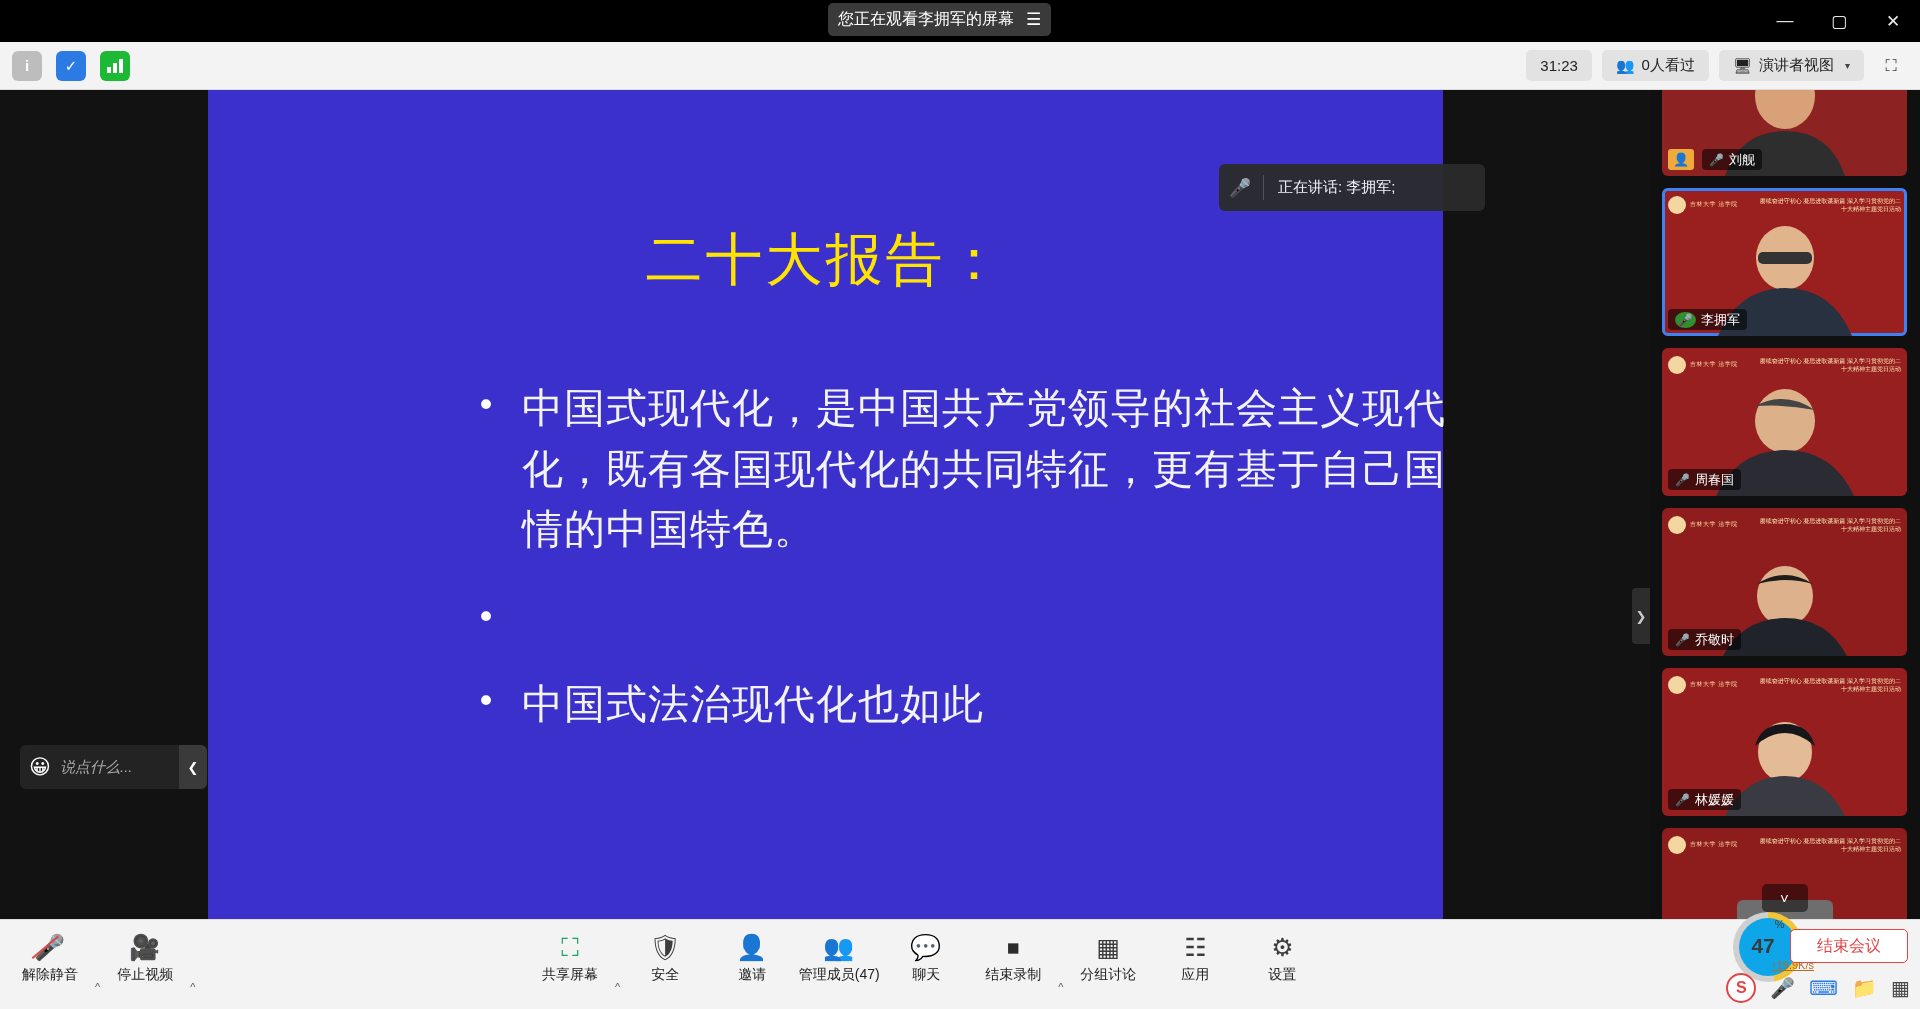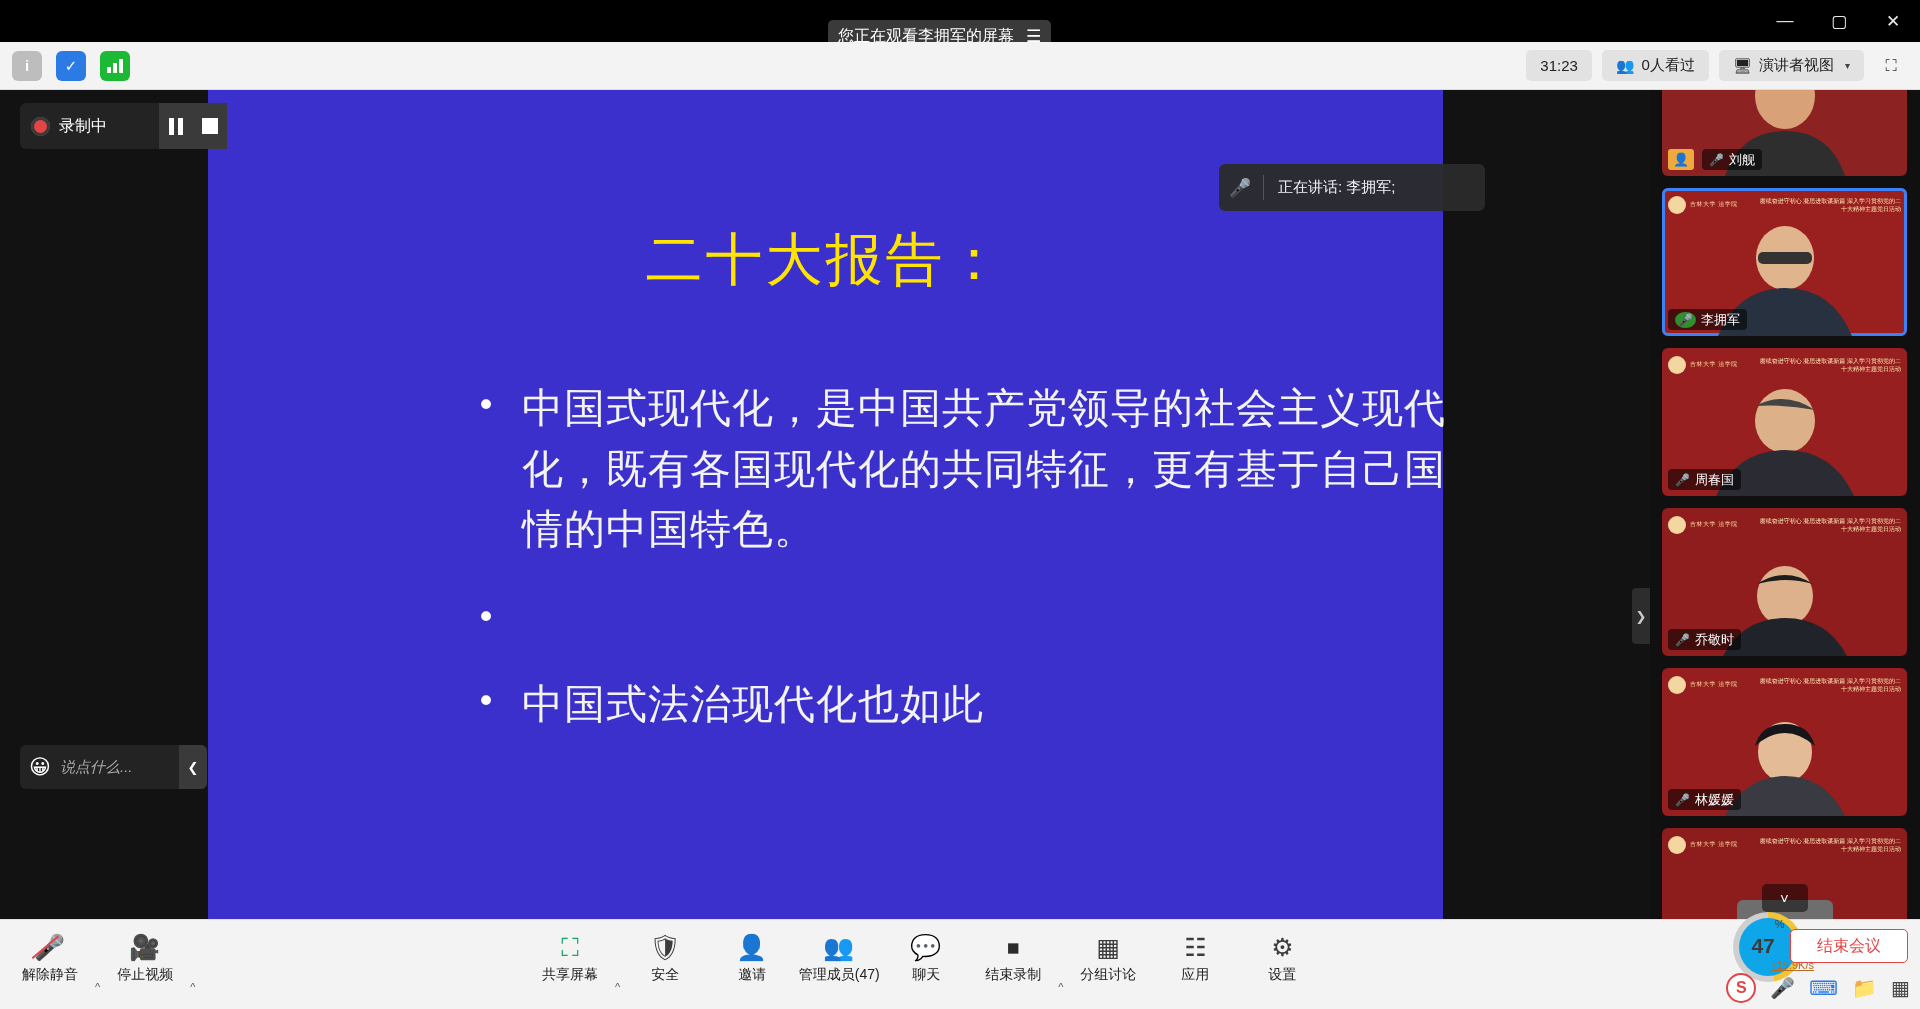--- a/index.html
+++ b/index.html
@@ -2,21 +2,21 @@
 <html><head>
 <meta charset="utf-8">
 <style>
   * { box-sizing: border-box; margin:0; padding:0; }
   html,body { width:1920px; height:1009px; background:#000; overflow:hidden;
     font-family:"Liberation Sans","DejaVu Sans",sans-serif; }
   #app { position:relative; width:1920px; height:1009px; background:#1a1a1a; }
 
   
   .titlebar { position:absolute; left:0; top:0; width:1920px; height:42px; background:#000; }
-  .title-pill { position:absolute; left:828px; top:20px; height:33px; background:#3a3a3a;
+  .title-pill { position:absolute; left:828px; top:3px; height:33px; background:#3a3a3a;
     border-radius:5px; display:flex; align-items:center; padding:0 10px; gap:12px; }
   .title-pill .t { color:#fff; font-size:16px; }
   .title-pill .menu-ico { color:#fff; font-size:17px; line-height:1; }
   .win-btns { position:absolute; right:0; top:0; height:42px; display:flex; align-items:center; }
   .win-btn { width:54px; height:42px; display:flex; align-items:center; justify-content:center;
     color:#e8e8e8; font-size:17px; }
 
   
   .toolbar { position:absolute; left:0; top:42px; width:1920px; height:48px; background:#f3f3f3;
     border-bottom:1px solid #dcdcdc; display:flex; align-items:center; }
@@ -197,33 +197,20 @@
         <div class="bullet">
           <span class="dot">•</span>
         </div>
         <div class="bullet">
           <span class="dot">•</span>
           <span class="txt">中国式法治现代化也如此</span>
         </div>
       </div>
     </div>
 
-    <div class="rec">
-      <span class="dot"></span>
-      <span class="lbl">录制中</span>
-      <span class="btn">
-        <span class="bars">
-            <i></i>
-            <i></i>
-          </span>
-      </span>
-      <span class="btn">
-        <span class="sq"></span>
-      </span>
-    </div>
 
     <div class="chatbar">
       <span class="emo">😀</span>
       <span class="ph">说点什么...</span>
       <span class="arr">❮</span>
     </div>
 
     <div class="toast">
       <span class="mic">🎤</span>
       <span class="sep"></span>

